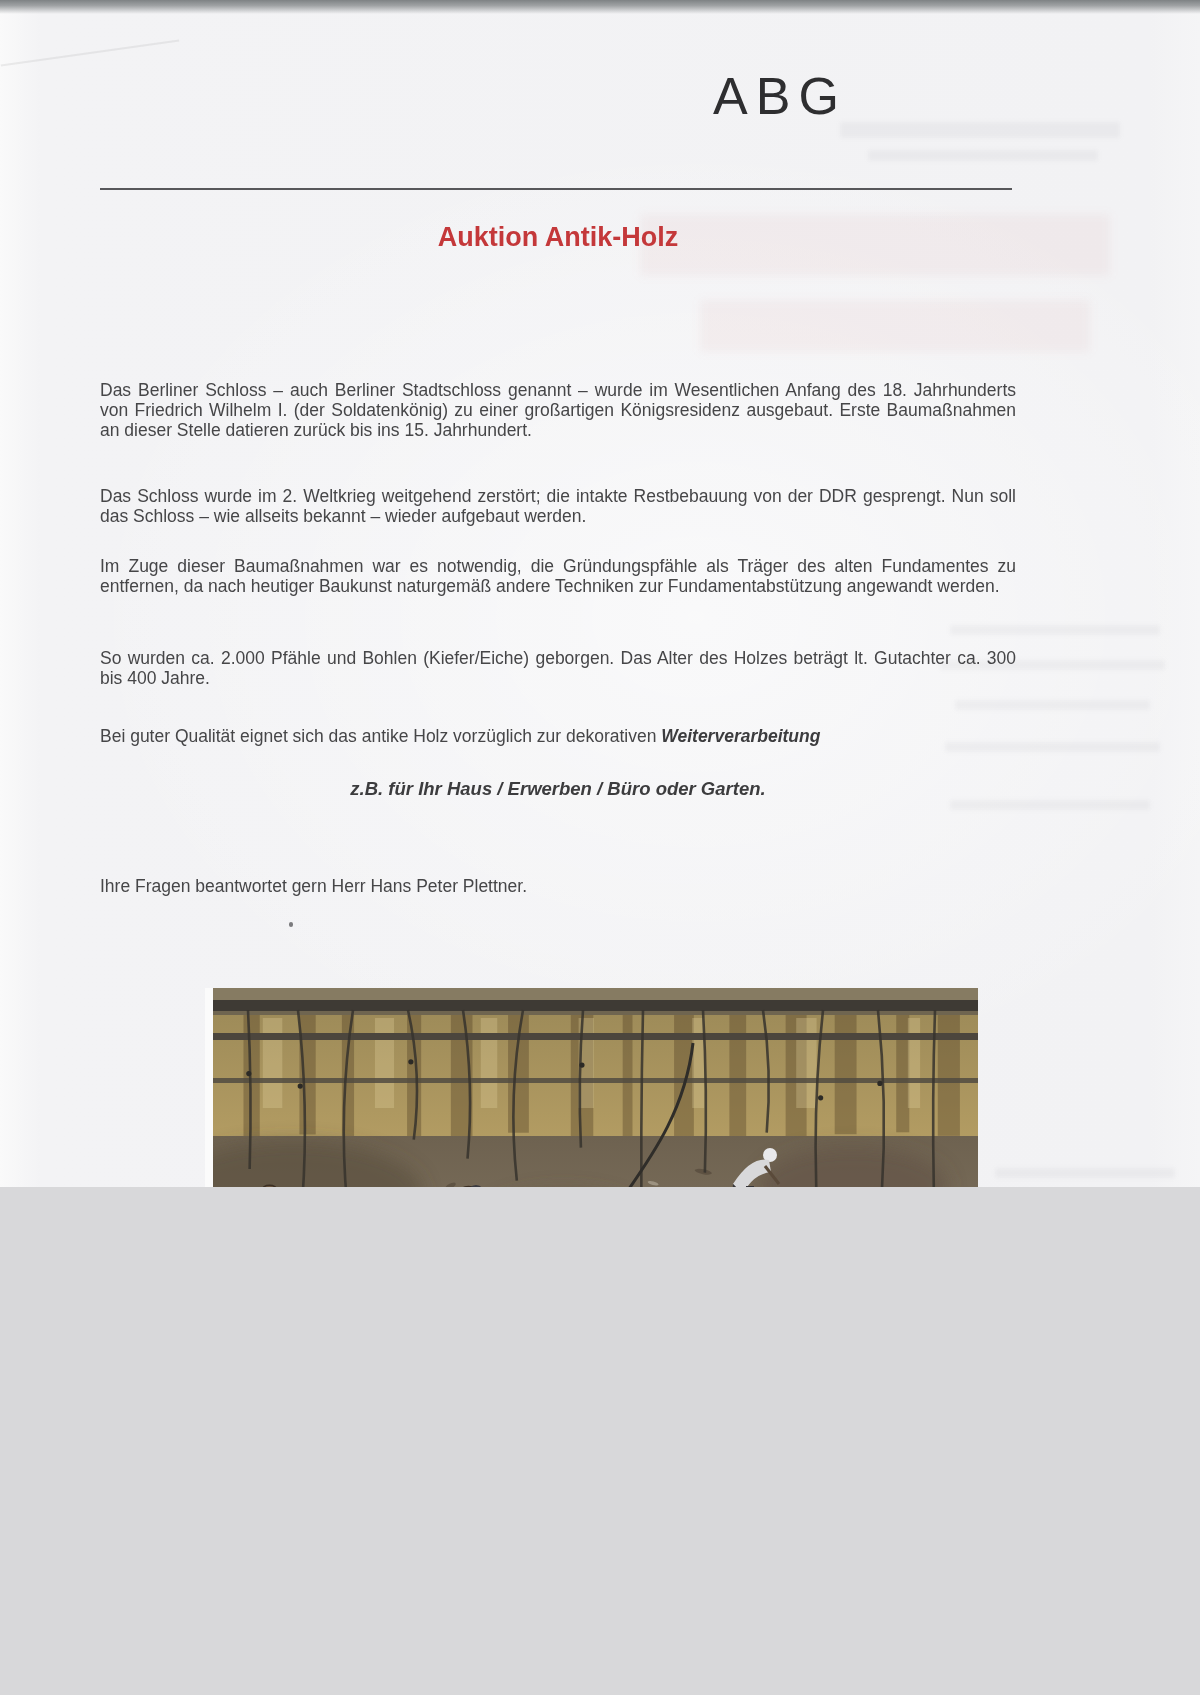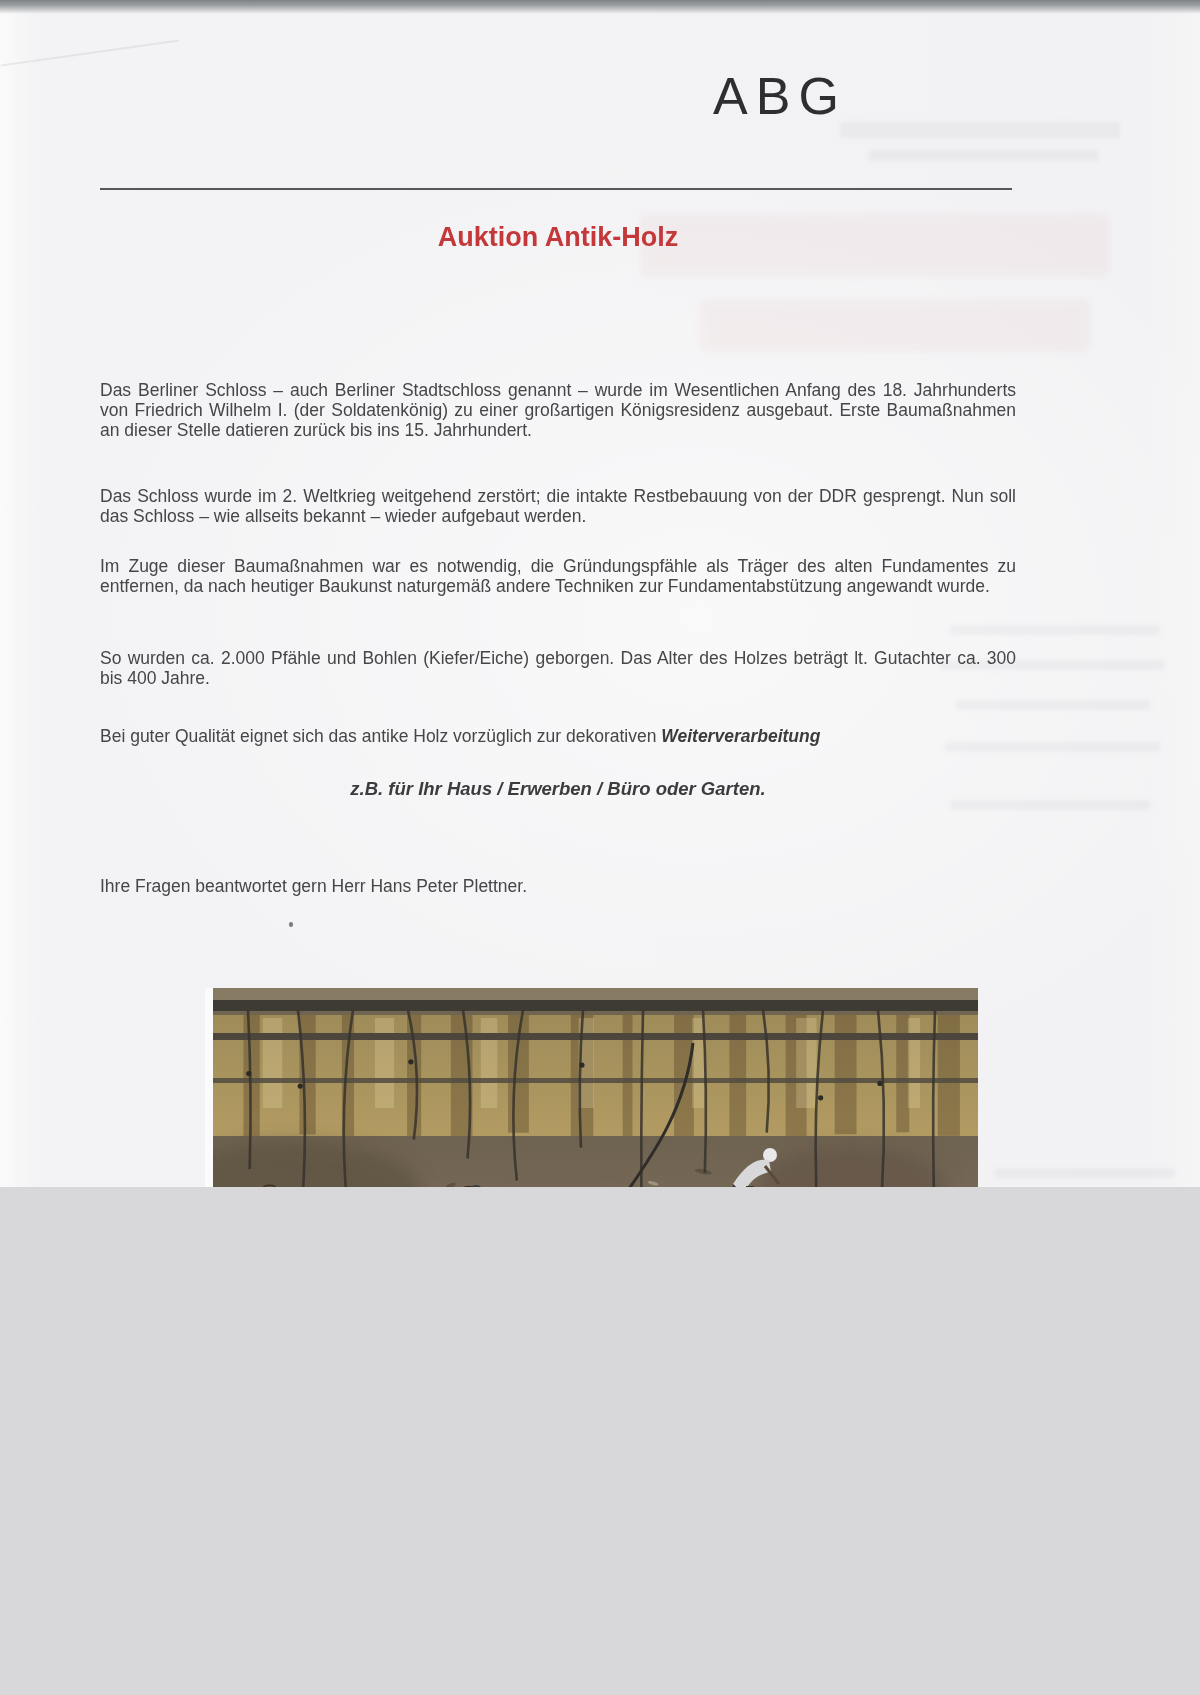--- a/index.html
+++ b/index.html
@@ -67,21 +67,21 @@
   <div class="ghost" style="left:998px;top:1455px;width:165px;height:10px"></div>
   <div class="ghost" style="left:1000px;top:1632px;width:150px;height:10px"></div>
 
   <div class="logo">ABG</div>
   <div class="rule"></div>
 
   <div class="title-red" style="color: rgb(196, 56, 58);">Auktion Antik-Holz</div>
 
   <div class="para p1">Das Berliner Schloss – auch Berliner Stadtschloss genannt – wurde im Wesentlichen Anfang des 18. Jahrhunderts von Friedrich Wilhelm I. (der Soldatenkönig) zu einer großartigen Königsresidenz ausgebaut. Erste Baumaßnahmen an dieser Stelle datieren zurück bis ins 15. Jahrhundert.</div>
   <div class="para p2">Das Schloss wurde im 2. Weltkrieg weitgehend zerstört; die intakte Restbebauung von der DDR gesprengt. Nun soll das Schloss – wie allseits bekannt – wieder aufgebaut werden.</div>
-  <div class="para p3">Im Zuge dieser Baumaßnahmen war es notwendig, die Gründungspfähle als Träger des alten Fundamentes zu entfernen, da nach heutiger Baukunst naturgemäß andere Techniken zur Fundamentabstützung angewandt wurde.</div>
+  <div class="para p3">Im Zuge dieser Baumaßnahmen war es notwendig, die Gründungspfähle als Träger des alten Fundamentes zu entfernen, da nach heutiger Baukunst naturgemäß andere Techniken zur Fundamentabstützung angewandt werden.</div>
   <div class="para p4">So wurden ca. 2.000 Pfähle und Bohlen (Kiefer/Eiche) geborgen. Das Alter des Holzes beträgt lt. Gutachter ca. 300 bis 400 Jahre.</div>
   <div class="para p5"><span>Bei guter Qualität eignet sich das antike Holz vorzüglich zur dekorativen </span><span class="bold-ital">Weiterverarbeitung</span></div>
 
   <div class="example">z.B. für Ihr Haus / Erwerben / Büro oder Garten.</div>
   <div class="contact">Ihre Fragen beantwortet gern Herr Hans Peter Plettner.</div>
   <div class="speck"></div>
 
   <div class="photo" title="Baugrube mit hölzerner Spundwand, hängenden Kabeln, freigelegten runden Gründungspfählen und zwei Arbeitern">
     <svg viewBox="0 0 765 567" preserveAspectRatio="none">
       <defs>

